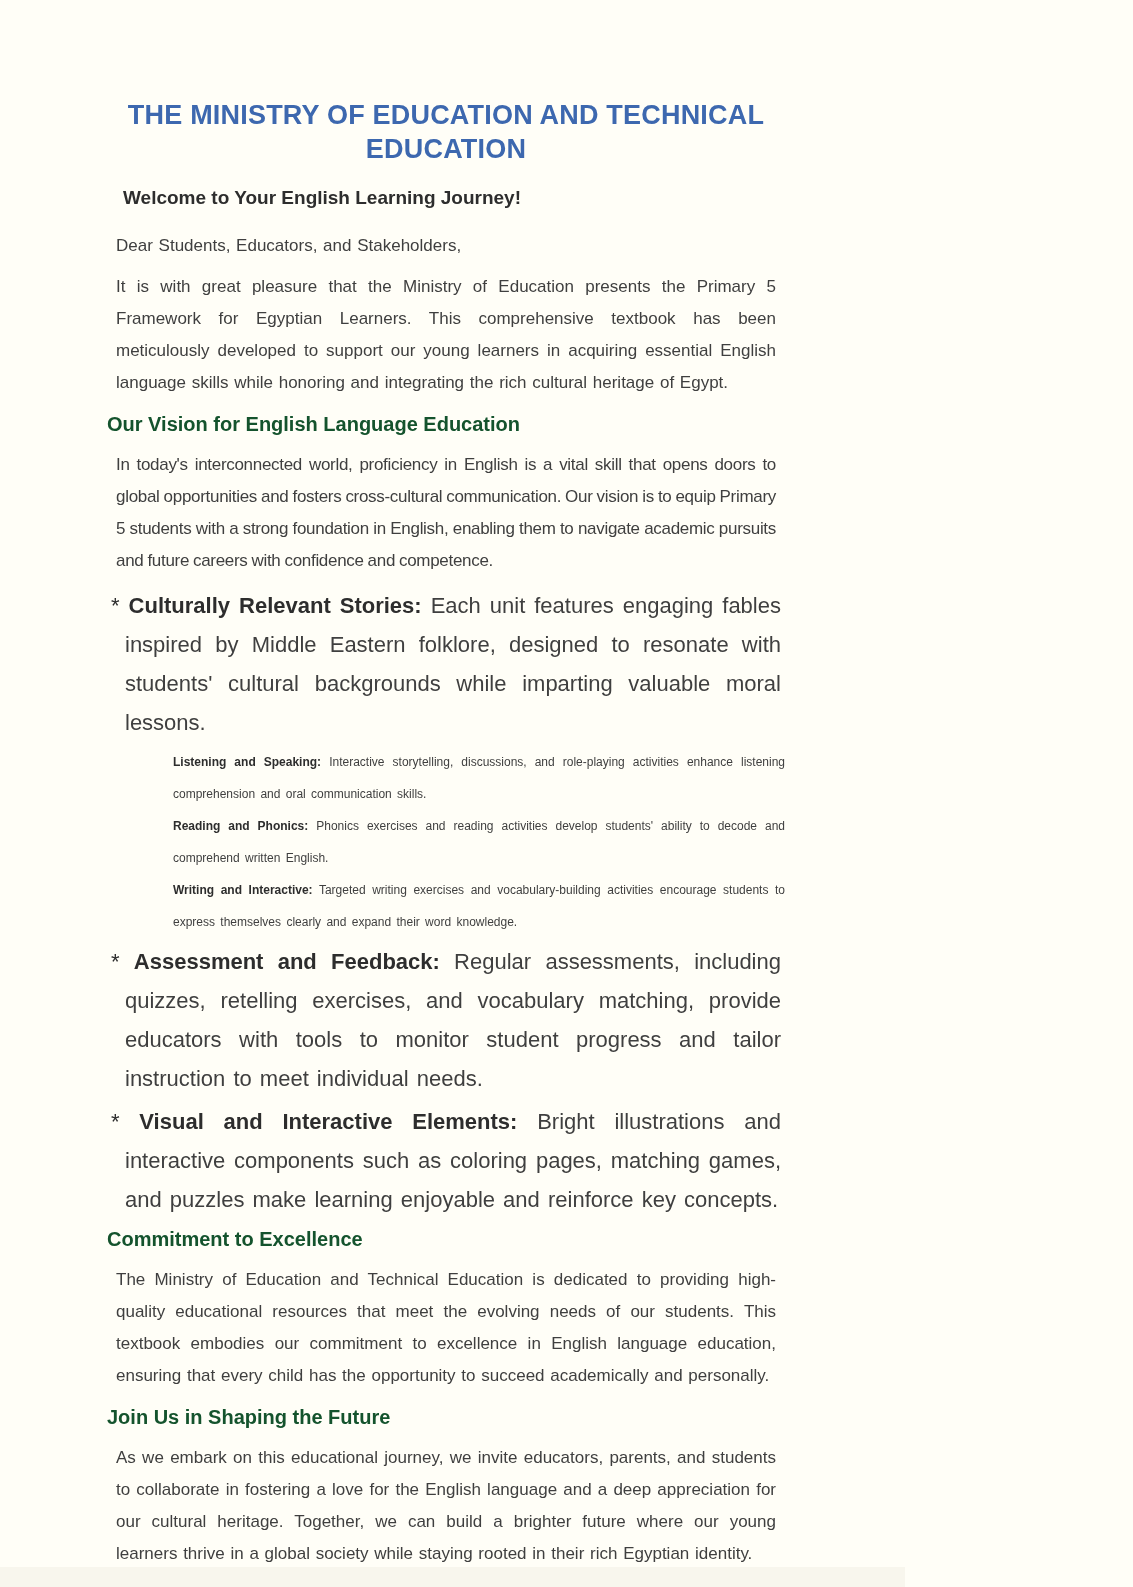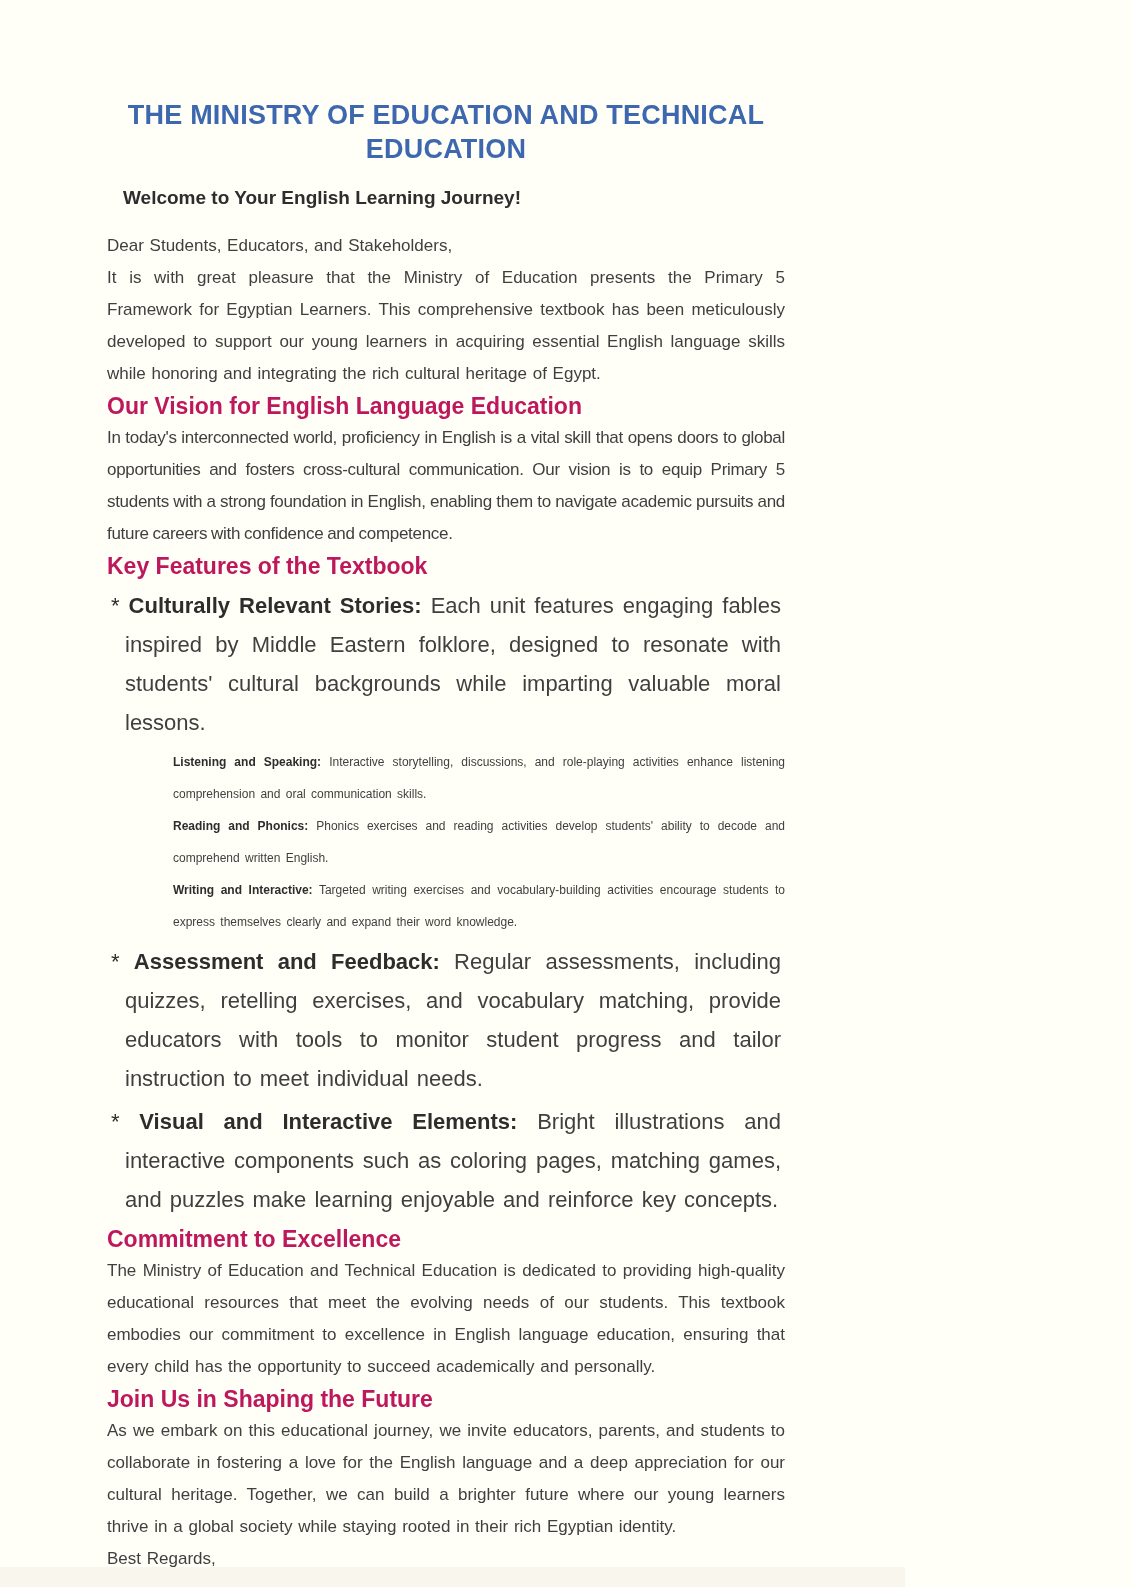--- a/index.html
+++ b/index.html
@@ -29,31 +29,31 @@
 
   .welcome-heading {
     font-size: 19px;
     font-weight: 700;
     color: #2d2d2d;
     line-height: 32px;
     margin: 16px;
   }
 
   .section-heading {
-    font-size: 23px;
+    font-size: 20px;
     font-weight: 700;
-    color: #be185d;
+    color: #14532d;
     line-height: 32px;
     margin: 0;
   }
 
   .para {
     font-size: 17px;
     line-height: 32px;
-    margin: 0;
+    margin: 9px;
     text-align: justify;
     word-spacing: 1px;
   }
 
   .para.tight {
     letter-spacing: -0.3px;
     word-spacing: -0.5px;
   }
 
   .feature {
@@ -97,21 +97,20 @@
   <h2 class="welcome-heading">Welcome to Your English Learning Journey!</h2>
 
   <p class="para">Dear Students, Educators, and Stakeholders,</p>
 
   <p class="para">It is with great pleasure that the Ministry of Education presents the Primary 5 Framework for Egyptian Learners. This comprehensive textbook has been meticulously developed to support our young learners in acquiring essential English language skills while honoring and integrating the rich cultural heritage of Egypt.</p>
 
   <h3 class="section-heading">Our Vision for English Language Education</h3>
 
   <p class="para tight">In today's interconnected world, proficiency in English is a vital skill that opens doors to global opportunities and fosters cross-cultural communication. Our vision is to equip Primary 5 students with a strong foundation in English, enabling them to navigate academic pursuits and future careers with confidence and competence.</p>
 
-  <h3 class="section-heading">Key Features of the Textbook</h3>
 
   <p class="feature"><span class="marker">*</span> <span class="lead">Culturally Relevant Stories:</span> <span>Each unit features engaging fables inspired by Middle Eastern folklore, designed to resonate with students' cultural backgrounds while imparting valuable moral lessons.</span></p>
 
 
   <p class="sub-item"><span class="lead">Listening and Speaking:</span> <span>Interactive storytelling, discussions, and role-playing activities enhance listening comprehension and oral communication skills.</span></p>
 
   <p class="sub-item"><span class="lead">Reading and Phonics:</span> <span>Phonics exercises and reading activities develop students' ability to decode and comprehend written English.</span></p>
 
   <p class="sub-item"><span class="lead">Writing and Interactive:</span> <span>Targeted writing exercises and vocabulary-building activities encourage students to express themselves clearly and expand their word knowledge.</span></p>
 

